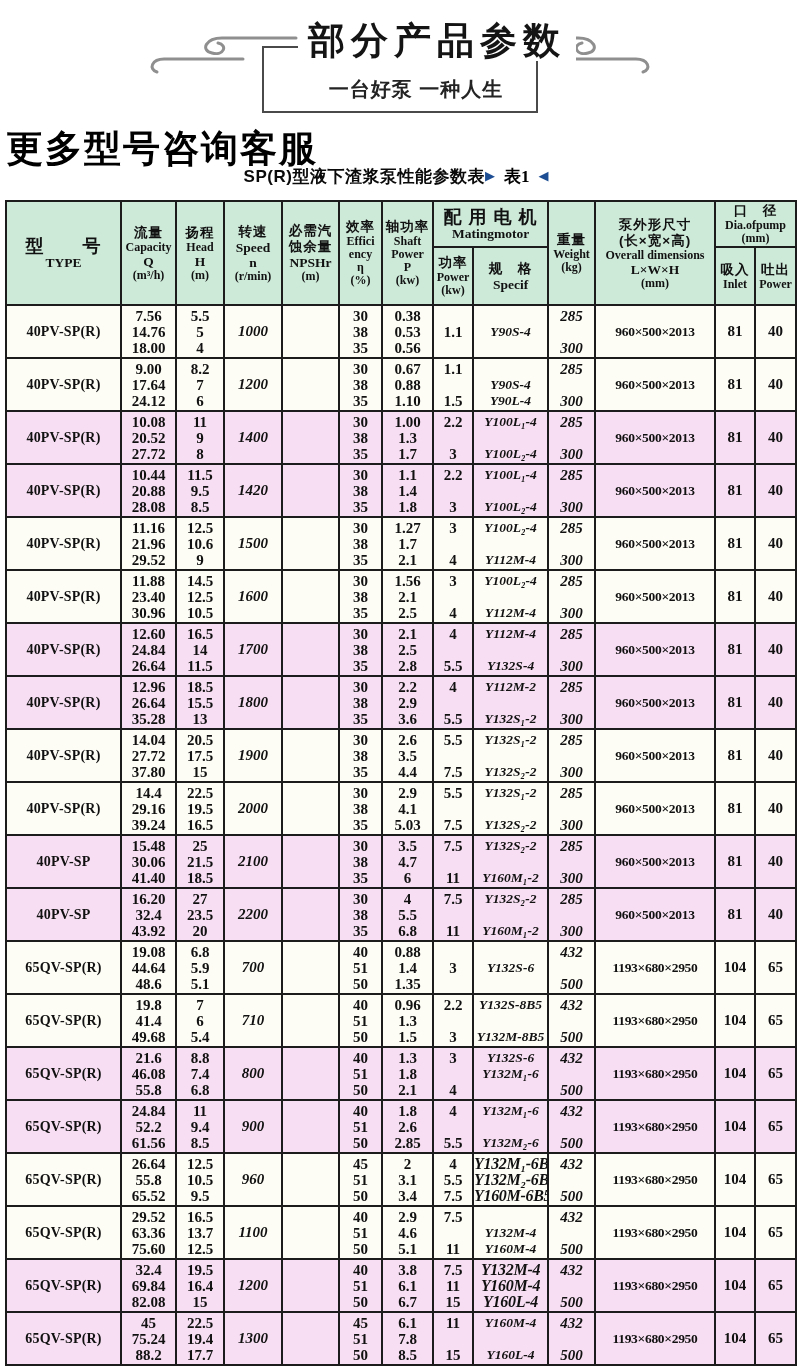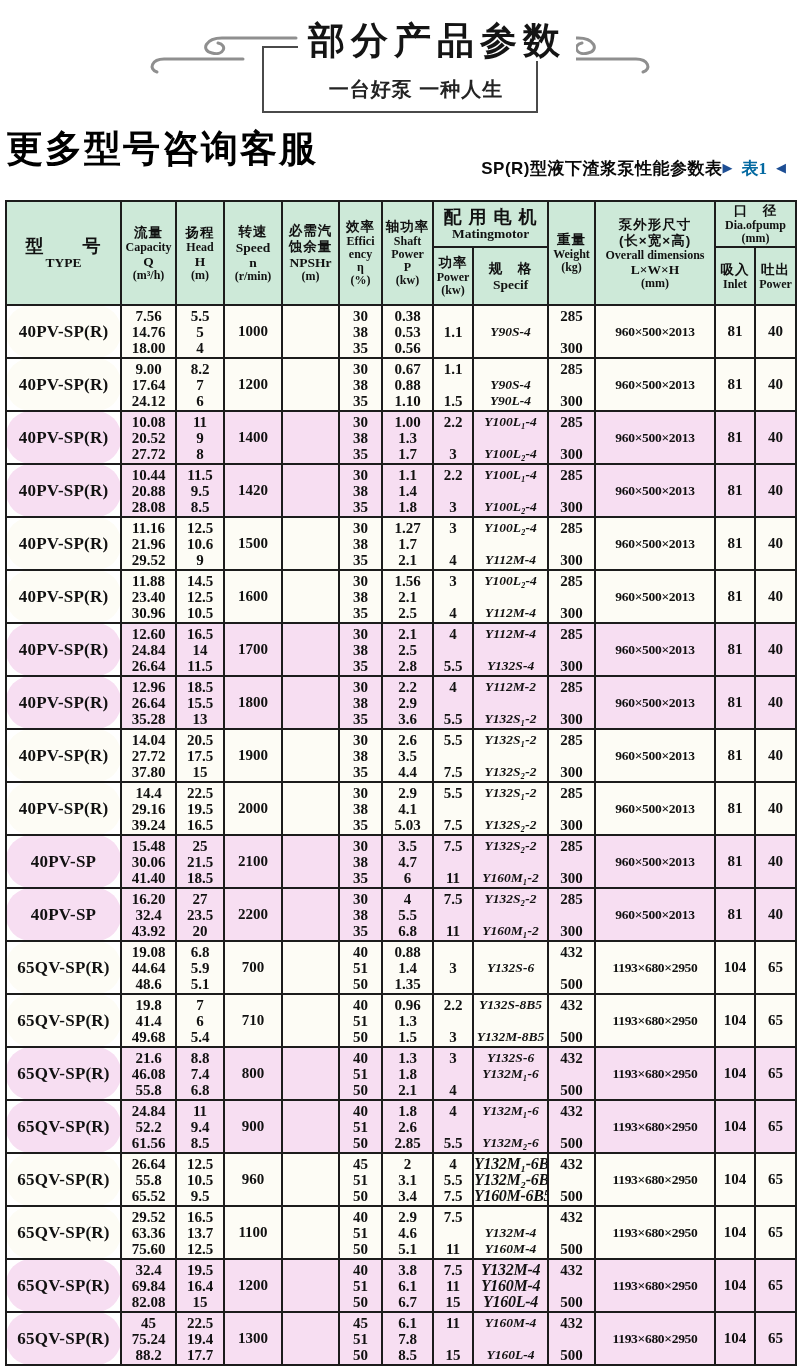--- a/index.html
+++ b/index.html
@@ -31,30 +31,30 @@
     margin-left:16px;
   }
 
   
   .page-heading {
     position:absolute; left:6px; top:124px;
     font-size:37px; font-weight:900; letter-spacing:2px; color:#000000;
     font-family:"Liberation Sans","DejaVu Sans",sans-serif;
   }
   .table-title-row {
-    position:absolute; left:6px; top:156px; width:788px; height:24px;
-    display:flex; justify-content:flex-end; align-items:center;
+    position:absolute; left:6px; top:164px; width:788px; height:24px;
+    display:flex; justify-content:center; align-items:center;
   }
   .table-title {
     font-size:17px; font-weight:bold; color:#0a0a0a; letter-spacing:0.5px;
     font-family:"Liberation Sans","DejaVu Sans",sans-serif;
   }
   .table-marker { font-size:17px; font-weight:bold; display:flex; align-items:center; gap:9px; padding-right:8px; }
   .table-marker .arrow { color:#1d4e94; font-size:13px; }
-  .table-marker .lbl { color:#0369a1; }
+  .table-marker .lbl { color:#000000; }
 
   
   table.params {
     position:absolute; left:5px; top:200px; width:790px;
     border-collapse:collapse; table-layout:fixed;
   }
   table.params th, table.params td {
     border:2px solid #1c1c1c; padding:0; text-align:center; vertical-align:middle;
     overflow:hidden;
   }
@@ -66,23 +66,23 @@
           font-family:"Liberation Serif","DejaVu Serif",serif; }
   .h-en.small { font-size:12px; line-height:13px; }
   thead tr.hr1 th { height:46px; }
   thead tr.hr2 th { height:58px; }
 
   tbody td { height:53px; font-weight:bold; font-size:15px; background:#fdfcf5; }
   tbody tr.p td { background:#f7def2; }
   .ln { line-height:16px; height:16px; font-size:15px; font-weight:bold; white-space:nowrap; }
   td.c-spec .ln { font-size:13.5px;font-style:italic; }
   td.c-spec.tight .ln { font-size:16px; letter-spacing:-0.3px; }
-  td.c-type { font-size:17px; letter-spacing:0.2px;border-radius:25px; }
+  td.c-type { font-size:14px; letter-spacing:0.2px; }
   td.c-dims { font-size:13.5px; letter-spacing:-0.3px; }
-  td.c-speed, td.c-weight { font-size:15px; }
+  td.c-speed, td.c-weight { font-size:15px;font-style:italic; }
 </style>
 </head>
 <body>
 
 <div class="banner">
   <svg class="banner-svg" width="800" height="122">
     <g stroke="#8f8f8f" stroke-width="3" fill="none" stroke-linecap="round">
       <path d="M 296 38 L 222 38 C 206 38 200 50 212 53 C 224 56 228 45 218 43"></path>
       <path d="M 243 59 L 164 59 C 152 59 148 69 157 72"></path>
       <path d="M 504 38 L 578 38 C 594 38 600 50 588 53 C 576 56 572 45 582 43"></path>

